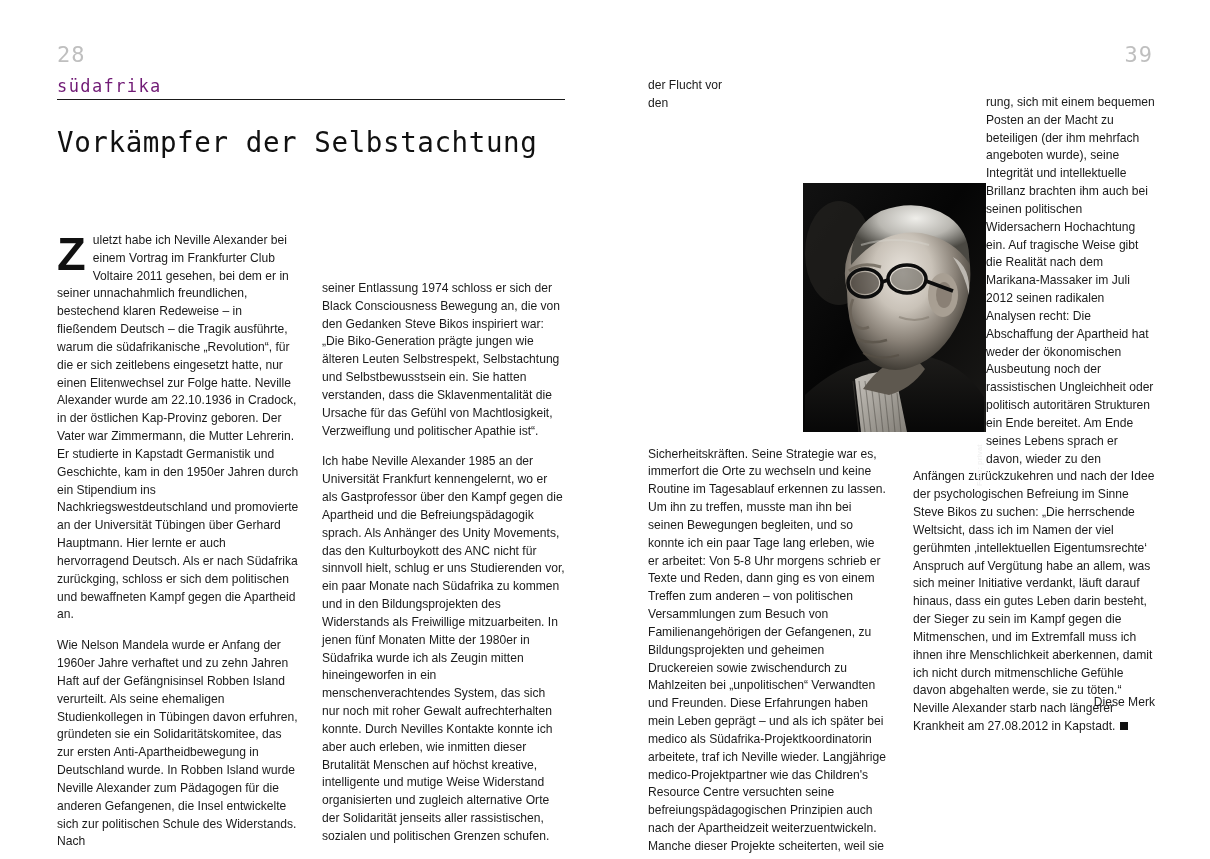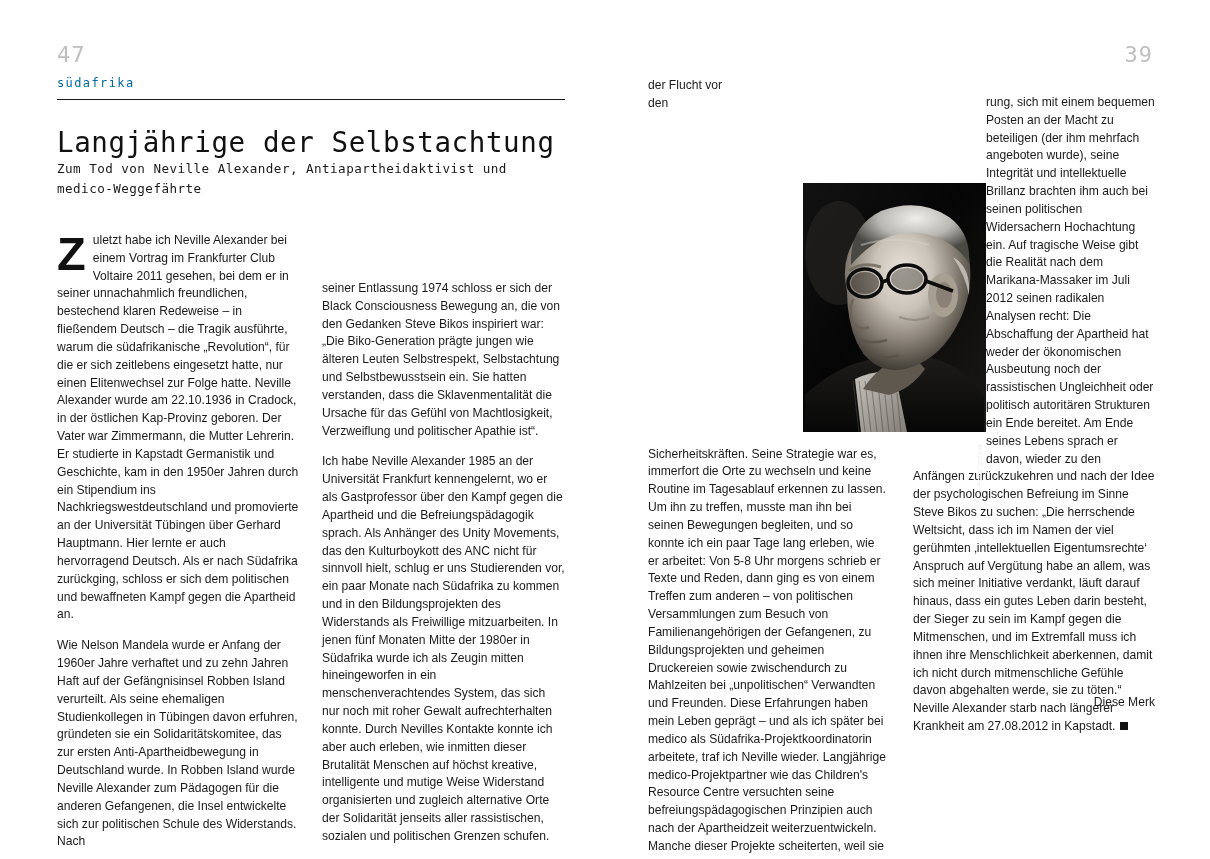--- a/index.html
+++ b/index.html
@@ -42,22 +42,22 @@
     letter-spacing: 1px;
     font-weight: 400;
   }
   .folio-left { left: 57px; top: 42px; }
   .folio-right { right: 57px; top: 42px; text-align: left; }
 
   .rubric {
     position: absolute;
     left: 57px; top: 76px;
     font-family: "DejaVu Sans Mono", monospace;
-    font-size: 12px;
-    color: #0369a1;
+    font-size: 17px;
+    color: #701a75;
     letter-spacing: 1.4px;
   }
 
   .rule {
     position: absolute;
     left: 57px; top: 99px;
     width: 508px;
     height: 1px;
     background: #1a1a1a;
   }
@@ -192,29 +192,28 @@
     top: 0px;
   }
 </style>
 </head>
 <body>
 
 <div class="spread">
 
   <div class="page-left">
 
-    <div class="folio folio-left">47</div>
+    <div class="folio folio-left">28</div>
 
     <div class="rubric">südafrika</div>
 
     <div class="rule"></div>
 
-    <h1 class="headline">Langjährige der Selbstachtung</h1>
-
-    <div class="standfirst">Zum Tod von Neville Alexander, Antiapartheidaktivist und medico-Weggefährte</div>
+    <h1 class="headline">Vorkämpfer der Selbstachtung</h1>
+
 
     <div class="col col-1">
       <p><span class="dropcap">Z</span><span>uletzt habe ich Neville Alexander bei einem Vortrag im Frankfurter Club Voltaire 2011 gesehen, bei dem er in seiner unnachahmlich freundlichen, bestechend klaren Redeweise – in fließendem Deutsch – die Tragik ausführte, warum die südafrikanische „Revolution“, für die er sich zeitlebens eingesetzt hatte, nur einen Elitenwechsel zur Folge hatte. Neville Alexander wurde am 22.10.1936 in Cradock, in der östlichen Kap-Provinz geboren. Der Vater war Zimmermann, die Mutter Lehrerin. Er studierte in Kapstadt Germanistik und Geschichte, kam in den 1950er Jahren durch ein Stipendium ins Nachkriegswestdeutschland und promovierte an der Universität Tübingen über Gerhard Hauptmann. Hier lernte er auch hervorragend Deutsch. Als er nach Südafrika zurückging, schloss er sich dem politischen und bewaffneten Kampf gegen die Apartheid an.</span></p>
       <p>Wie Nelson Mandela wurde er Anfang der 1960er Jahre verhaftet und zu zehn Jahren Haft auf der Gefängnisinsel Robben Island verurteilt. Als seine ehemaligen Studienkollegen in Tübingen davon erfuhren, gründeten sie ein Solidaritätskomitee, das zur ersten Anti-Apartheidbewegung in Deutschland wurde. In Robben Island wurde Neville Alexander zum Pädagogen für die anderen Gefangenen, die Insel entwickelte sich zur politischen Schule des Widerstands. Nach</p>
     </div>
 
     <div class="col col-2">
       <p>seiner Entlassung 1974 schloss er sich der Black Consciousness Bewegung an, die von den Gedanken Steve Bikos inspiriert war: „Die Biko-Generation prägte jungen wie älteren Leuten Selbstrespekt, Selbstachtung und Selbstbewusstsein ein. Sie hatten verstanden, dass die Sklavenmentalität die Ursache für das Gefühl von Machtlosigkeit, Verzweiflung und politischer Apathie ist“.</p>
       <p>Ich habe Neville Alexander 1985 an der Universität Frankfurt kennengelernt, wo er als Gastprofessor über den Kampf gegen die Apartheid und die Befreiungspädagogik sprach. Als Anhänger des Unity Movements, das den Kulturboykott des ANC nicht für sinnvoll hielt, schlug er uns Studierenden vor, ein paar Monate nach Südafrika zu kommen und in den Bildungsprojekten des Widerstands als Freiwillige mitzuarbeiten. In jenen fünf Monaten Mitte der 1980er in Südafrika wurde ich als Zeugin mitten hineingeworfen in ein menschenverachtendes System, das sich nur noch mit roher Gewalt aufrechterhalten konnte. Durch Nevilles Kontakte konnte ich aber auch erleben, wie inmitten dieser Brutalität Menschen auf höchst kreative, intelligente und mutige Weise Widerstand organisierten und zugleich alternative Orte der Solidarität jenseits aller rassistischen, sozialen und politischen Grenzen schufen.</p>
       <p>In dieser Zeit war Neville permanent auf</p>

